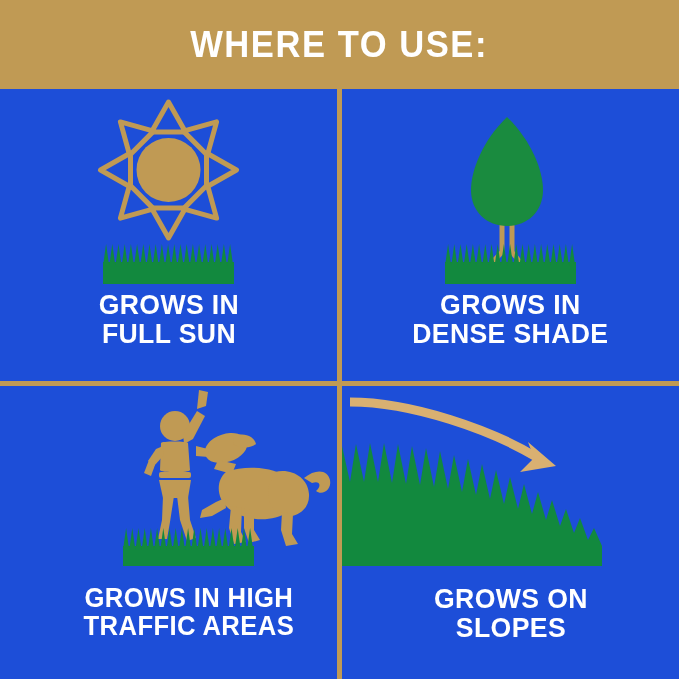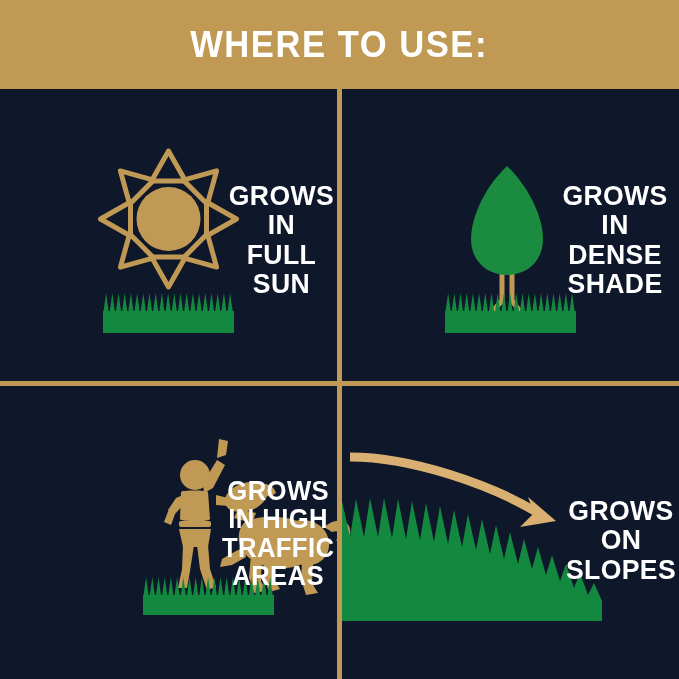--- a/index.html
+++ b/index.html
@@ -7,21 +7,21 @@
     padding: 0;
     background: #0a3a11;
   }
   body {
     font-family: "Liberation Sans", sans-serif;
   }
   .infographic {
     position: relative;
     width: 679px;
     height: 679px;
-    background: #0f172a;
+    background: #1d4ed8;
     overflow: hidden;
   }
 
   
   .header {
     position: absolute;
     left: 0;
     top: 0;
     width: 679px;
     height: 89px;
@@ -58,21 +58,21 @@
     background: #c09a54;
   }
 
   
   .cell {
     position: absolute;
     width: 337px;
     height: 293px;
     box-sizing: border-box;
     display: flex;
-    flex-direction: row;
+    flex-direction: column;
     align-items: center;
   }
   .cell-tl { left: 0;     top: 92px; }
   .cell-tr { left: 342px; top: 92px; }
   .cell-bl { left: 0;     top: 386px; height: 293px; padding-left: 40px; }
   .cell-br { left: 342px; top: 386px; height: 306px; }
 
   .art {
     position: relative;
     width: 337px;

